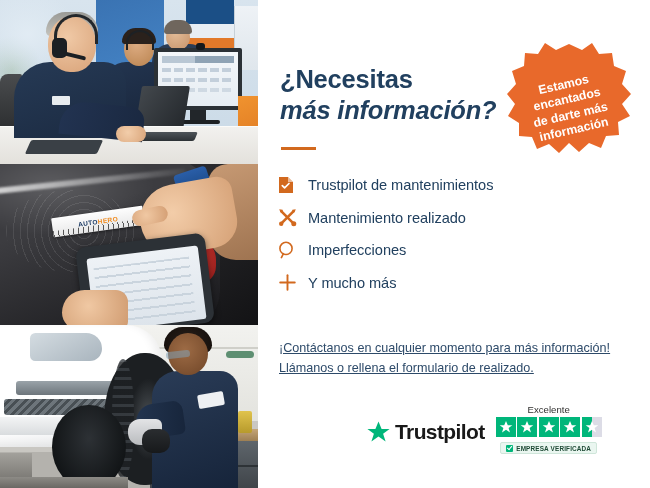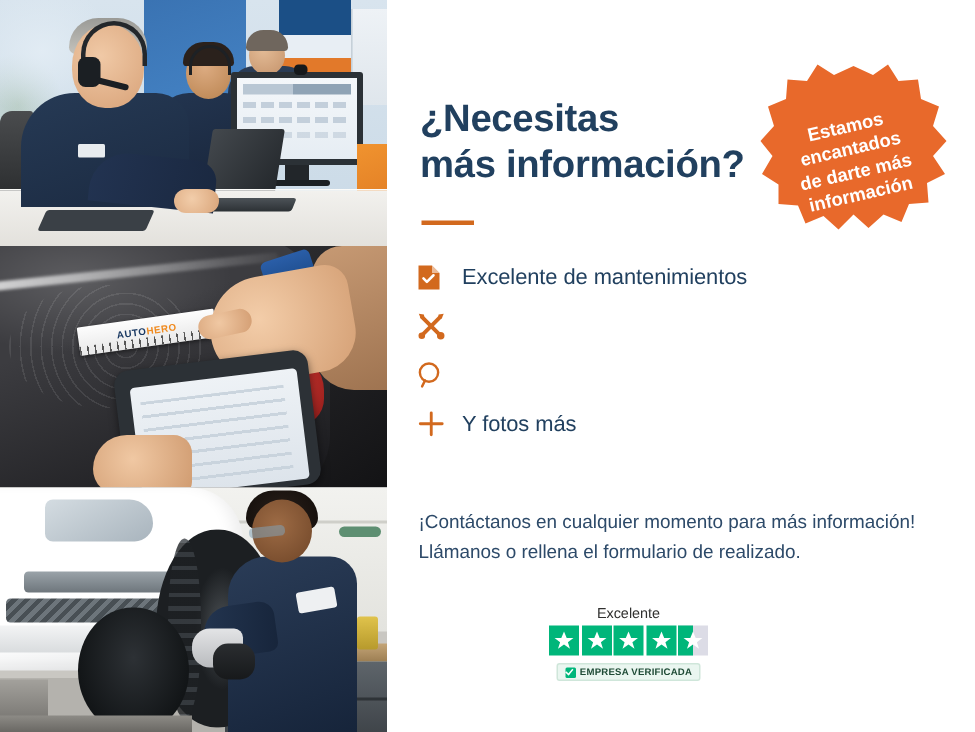--- a/index.html
+++ b/index.html
@@ -422,21 +422,21 @@
   #heading {
     position: absolute;
     left: 22px; top: 52px;
     width: 240px;
     font-size: 25.5px;
     font-weight: bold;
     line-height: 1.22;
     color: #21405f;
     letter-spacing: -0.2px;
   }
-  #heading .l2 { display: block; }
+  #heading .l2 { display: block; font-style: italic; }
 
   #divider {
     position: absolute;
     left: 23px; top: 135px;
     width: 35px; height: 3px;
     background: #d2691e;
   }
 
   
   #badge {
@@ -490,21 +490,21 @@
 
   
   #contact {
     position: absolute;
     left: 21px; top: 326px;
     width: 360px;
     font-size: 12.6px;
     line-height: 1.62;
     color: #2d4a69;
   }
-  #contact span { display: block; }
+  #contact span { display: block; text-decoration: underline; }
 
   
   #trustpilot {
     position: absolute;
     left: 108px; top: 386px;
     width: 268px; height: 62px;
     display: flex;
     align-items: center;
     gap: 11px;
   }
@@ -711,67 +711,75 @@
     <ul id="features" style="list-style:none">
 
       <li class="feature">
         <span class="feature-icon">
           <svg width="16" height="18" viewBox="0 0 16 18">
             <path d="M1 1 h9 l5 5 v11 H1 Z" fill="#d2691e"></path>
             <path d="M10 1 v5 h5 Z" fill="#ffffff" opacity=".55"></path>
             <path d="M4.3 9.6 l2.3 2.3 l4.4 -4.4" fill="none" stroke="#ffffff" stroke-width="1.7" stroke-linecap="round" stroke-linejoin="round"></path>
           </svg>
         </span>
-        <span class="feature-label">Excelente de mantenimientos</span>
+        <span class="feature-label">Trustpilot de mantenimientos</span>
       </li>
 
       <li class="feature">
         <span class="feature-icon">
           <svg width="19" height="19" viewBox="0 0 19 19">
             <g stroke="#d2691e" stroke-width="2.6" stroke-linecap="round">
               <line x1="3.4" y1="3.4" x2="15.4" y2="15.4"></line>
               <line x1="15.4" y1="3.4" x2="3.4" y2="15.4"></line>
             </g>
             <path d="M1.2 1.2 l3.4 .5 l.5 3.4 l-2.6 -.8 Z" fill="#d2691e"></path>
             <path d="M17.8 1.2 l-3.4 .5 l-.5 3.4 l2.6 -.8 Z" fill="#d2691e"></path>
             <circle cx="15.8" cy="15.8" r="2.5" fill="#d2691e"></circle>
             <circle cx="3.2" cy="15.8" r="2.2" fill="#d2691e"></circle>
           </svg>
         </span>
+        <span class="feature-label">Mantenimiento realizado</span>
       </li>
 
       <li class="feature">
         <span class="feature-icon">
           <svg width="18" height="18" viewBox="0 0 18 18">
             <circle cx="8" cy="7.4" r="6.1" fill="none" stroke="#d2691e" stroke-width="1.6"></circle>
             <line x1="5.4" y1="12.6" x2="3.4" y2="16.6" stroke="#d2691e" stroke-width="1.6" stroke-linecap="round"></line>
           </svg>
         </span>
+        <span class="feature-label">Imperfecciones</span>
       </li>
 
 
       <li class="feature">
         <span class="feature-icon">
           <svg width="19" height="19" viewBox="0 0 19 19">
             <g stroke="#d2691e" stroke-width="1.9" stroke-linecap="round">
               <line x1="9.5" y1="2.2" x2="9.5" y2="16.8"></line>
               <line x1="2.2" y1="9.5" x2="16.8" y2="9.5"></line>
             </g>
           </svg>
         </span>
-        <span class="feature-label">Y fotos más</span>
+        <span class="feature-label">Y mucho más</span>
       </li>
     </ul>
 
     <p id="contact">
       <span>¡Contáctanos en cualquier momento para más información!</span>
       <span>Llámanos o rellena el formulario de realizado.</span>
     </p>
 
     <div id="trustpilot">
+      <div id="tp-logo">
+        <svg width="25" height="24" viewBox="0 0 25 24">
+          <path fill="#00b67a" d="M12.5 1.4 l3.1 7.5 h8 l-6.5 4.8 l2.5 7.7 l-7.1 -4.9 l-7.1 4.9 l2.5 -7.7 L1.4 8.9 h8 Z"></path>
+        </svg>
+        <span id="tp-wordmark">Trustpilot</span>
+      </div>
 
       <div id="tp-rating">
         <span id="tp-excelente">Excelente</span>
 
         <div id="tp-stars">
           <span class="tp-star">
             <svg width="14" height="14" viewBox="0 0 14 14">
                 <path fill="#fff" d="M7 1 l1.8 4.3 h4.5 l-3.7 2.8 l1.4 4.4 L7 9.7 l-4 2.8 l1.4 -4.4 L.7 5.3 h4.5 Z"></path>
               </svg>
           </span>

